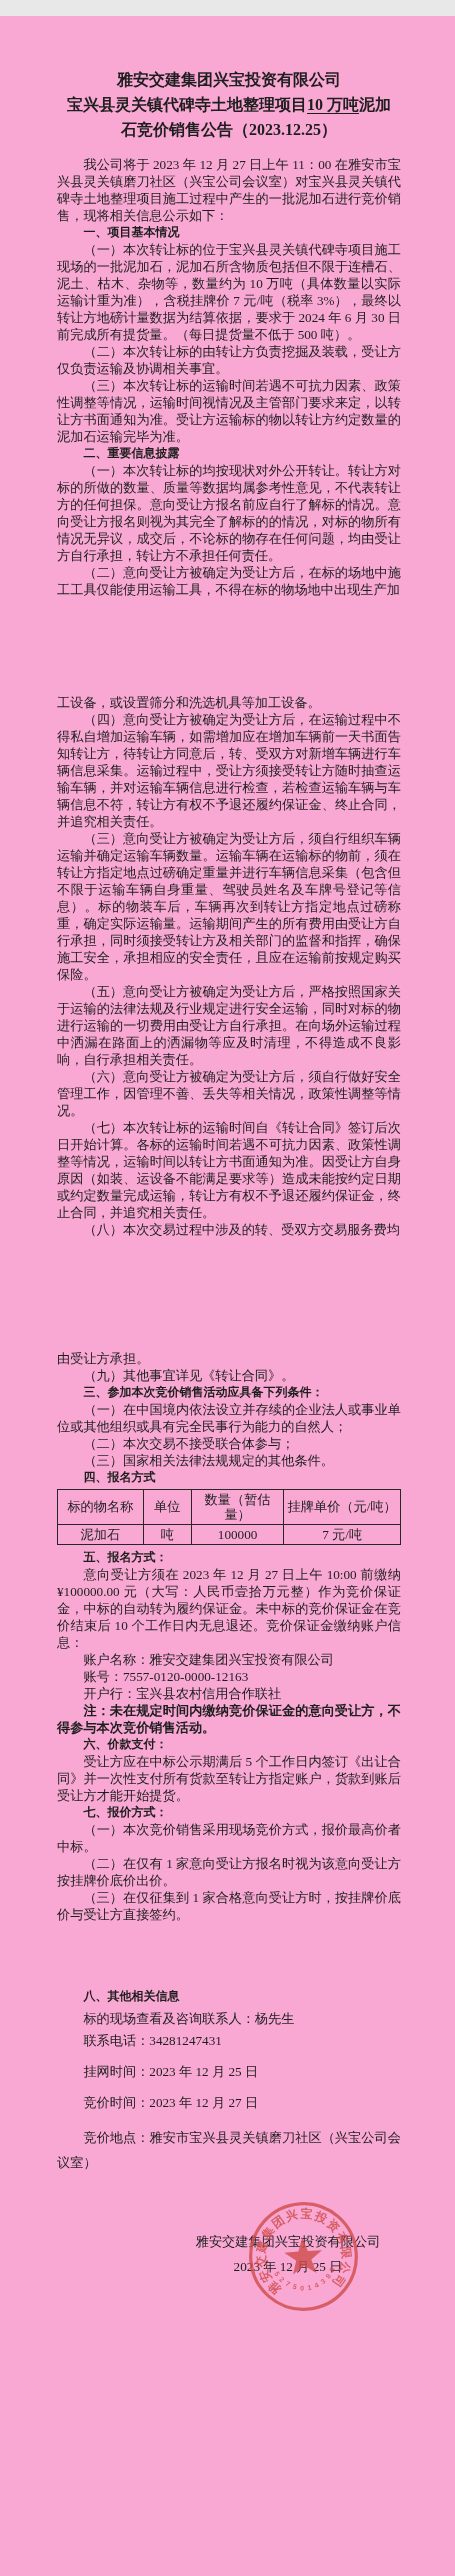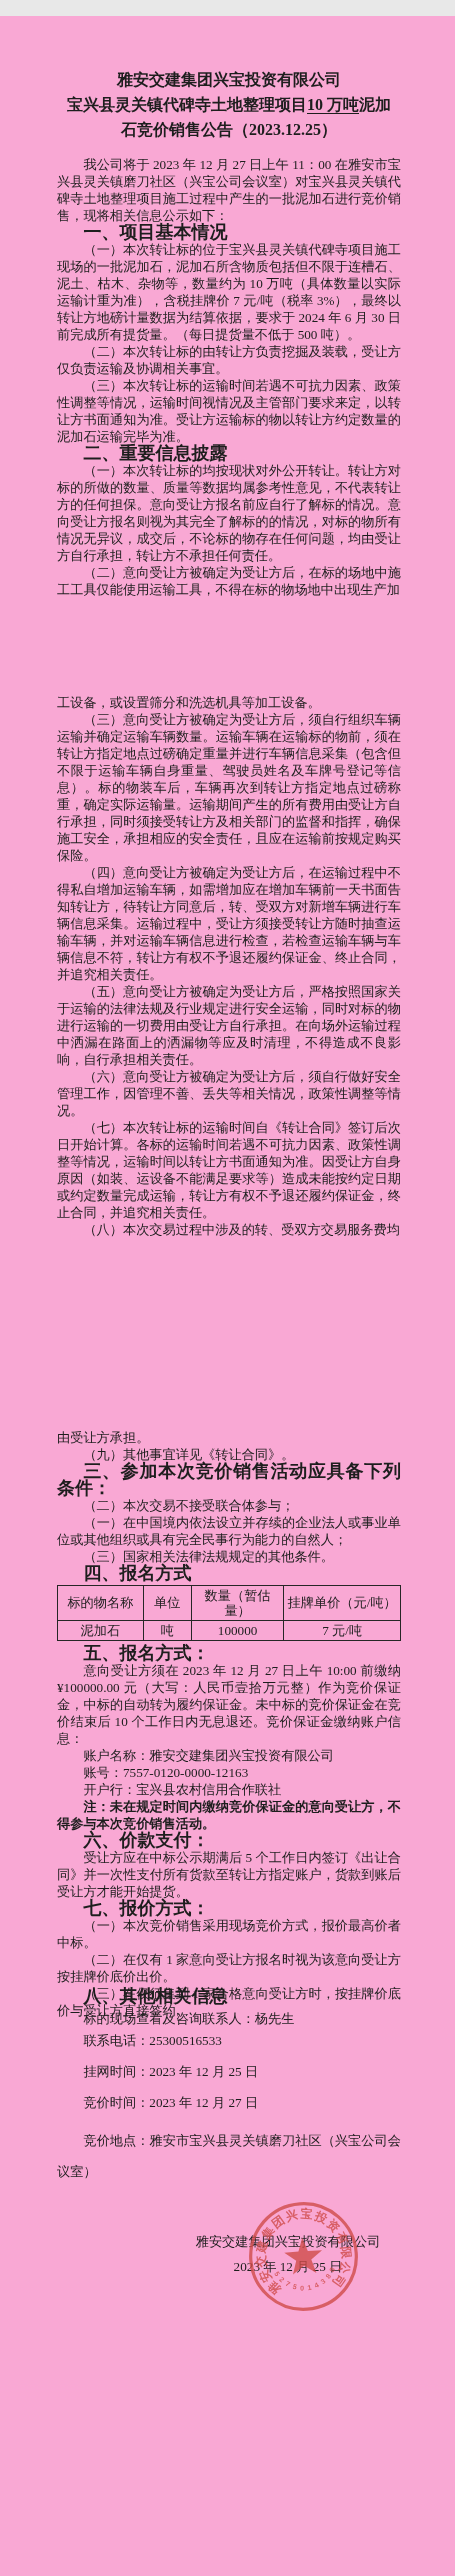--- a/index.html
+++ b/index.html
@@ -5,30 +5,30 @@
   html,body{margin:0;padding:0;background:#e8e8e8;}
   .doc{
     position:relative;width:456px;height:2576px;background:#f9a8d4;
     margin:16px auto;overflow:hidden;
     font-family:"Liberation Serif","DejaVu Serif",serif;
     color:#1e1e1e;
   }
   .pg{position:absolute;left:57px;width:344px;font-size:13.2px;line-height:17px;text-align:justify;}
   .pg p{margin:0;text-indent:26.4px;}
   .pg p.cont{text-indent:0;}
-  .hd{font-family:Liberation Sans, sans-serif;font-weight:700;font-size:18px;}
+  .hd{font-family:Liberation Sans, sans-serif;font-weight:700;font-size:12px;}
   .title{ text-align:center;font-weight:700;font-size:16px;line-height:25px;margin:0 0 14.4px 0;text-indent:0;}
   .title .u{text-decoration:underline;text-underline-offset:3.4px;text-decoration-thickness:1.1px;}
   .note{font-family:"Liberation Sans","DejaVu Sans",sans-serif;font-weight:700;}
   table{width:100%;border-collapse:collapse;margin:2.9px 0 3.4px 0;}
   th,td{border:1.1px solid #262626;text-align:center;font-weight:400;font-size:13.2px;line-height:15.5px;padding:1.7px 1.1px;}
   .pg4 p{margin:0 0 13.8px 0;}
   .pg4 .h8{margin-bottom:4.6px;}
   .pg4 .contact{margin-bottom:5.7px;}
-  .pg4 .place{line-height:31px;margin-bottom:0;}
+  .pg4 .place{line-height:25px;margin-bottom:0;}
   .sign{position:absolute;top:2213px;left:193px;width:190px;text-align:center;font-size:13.2px;line-height:25px;}
   .sign div{white-space:nowrap;}
   .stamp{position:absolute;left:246px;top:2183px;width:115px;height:115px;opacity:.78;transform:rotate(-4deg);}
   .stamp text{font-family:"Liberation Sans","DejaVu Sans",sans-serif;font-weight:700;}
 </style>
 </head>
 <body>
 
 <div class="doc">
 
@@ -43,34 +43,34 @@
     <p>（一）本次转让标的位于宝兴县灵关镇代碑寺项目施工现场的一批泥加石，泥加石所含物质包括但不限于连槽石、泥土、枯木、杂物等，数量约为 10 万吨（具体数量以实际运输计重为准），含税挂牌价 7 元/吨（税率 3%），最终以转让方地磅计量数据为结算依据，要求于 2024 年 6 月 30 日前完成所有提货量。（每日提货量不低于 500 吨）。</p>
     <p>（二）本次转让标的由转让方负责挖掘及装载，受让方仅负责运输及协调相关事宜。</p>
     <p>（三）本次转让标的运输时间若遇不可抗力因素、政策性调整等情况，运输时间视情况及主管部门要求来定，以转让方书面通知为准。受让方运输标的物以转让方约定数量的泥加石运输完毕为准。</p>
     <p class="hd">二、重要信息披露</p>
     <p>（一）本次转让标的均按现状对外公开转让。转让方对标的所做的数量、质量等数据均属参考性意见，不代表转让方的任何担保。意向受让方报名前应自行了解标的情况。意向受让方报名则视为其完全了解标的的情况，对标的物所有情况无异议，成交后，不论标的物存在任何问题，均由受让方自行承担，转让方不承担任何责任。</p>
     <p>（二）意向受让方被确定为受让方后，在标的场地中施工工具仅能使用运输工具，不得在标的物场地中出现生产加</p>
   </section>
 
   <section class="pg" style="top:678px">
     <p class="cont">工设备，或设置筛分和洗选机具等加工设备。</p>
+    <p>（四）意向受让方被确定为受让方后，在运输过程中不得私自增加运输车辆，如需增加应在增加车辆前一天书面告知转让方，待转让方同意后，转、受双方对新增车辆进行车辆信息采集。运输过程中，受让方须接受转让方随时抽查运输车辆，并对运输车辆信息进行检查，若检查运输车辆与车辆信息不符，转让方有权不予退还履约保证金、终止合同，并追究相关责任。</p>
     <p>（三）意向受让方被确定为受让方后，须自行组织车辆运输并确定运输车辆数量。运输车辆在运输标的物前，须在转让方指定地点过磅确定重量并进行车辆信息采集（包含但不限于运输车辆自身重量、驾驶员姓名及车牌号登记等信息）。标的物装车后，车辆再次到转让方指定地点过磅称重，确定实际运输量。运输期间产生的所有费用由受让方自行承担，同时须接受转让方及相关部门的监督和指挥，确保施工安全，承担相应的安全责任，且应在运输前按规定购买保险。</p>
-    <p>（四）意向受让方被确定为受让方后，在运输过程中不得私自增加运输车辆，如需增加应在增加车辆前一天书面告知转让方，待转让方同意后，转、受双方对新增车辆进行车辆信息采集。运输过程中，受让方须接受转让方随时抽查运输车辆，并对运输车辆信息进行检查，若检查运输车辆与车辆信息不符，转让方有权不予退还履约保证金、终止合同，并追究相关责任。</p>
     <p>（五）意向受让方被确定为受让方后，严格按照国家关于运输的法律法规及行业规定进行安全运输，同时对标的物进行运输的一切费用由受让方自行承担。在向场外运输过程中洒漏在路面上的洒漏物等应及时清理，不得造成不良影响，自行承担相关责任。</p>
     <p>（六）意向受让方被确定为受让方后，须自行做好安全管理工作，因管理不善、丢失等相关情况，政策性调整等情况。</p>
     <p>（七）本次转让标的运输时间自《转让合同》签订后次日开始计算。各标的运输时间若遇不可抗力因素、政策性调整等情况，运输时间以转让方书面通知为准。因受让方自身原因（如装、运设备不能满足要求等）造成未能按约定日期或约定数量完成运输，转让方有权不予退还履约保证金，终止合同，并追究相关责任。</p>
     <p>（八）本次交易过程中涉及的转、受双方交易服务费均</p>
   </section>
 
-  <section class="pg" style="top:1413px">
+  <section class="pg" style="top:1334px">
     <p class="cont">由受让方承担。</p>
     <p>（九）其他事宜详见《转让合同》。</p>
     <p class="hd">三、参加本次竞价销售活动应具备下列条件：</p>
+    <p>（一）在中国境内依法设立并存续的企业法人或事业单位或其他组织或具有完全民事行为能力的自然人；</p>
     <p>（二）本次交易不接受联合体参与；</p>
-    <p>（一）在中国境内依法设立并存续的企业法人或事业单位或其他组织或具有完全民事行为能力的自然人；</p>
     <p>（三）国家相关法律法规规定的其他条件。</p>
     <p class="hd">四、报名方式</p>
     <table>
       <colgroup>
           <col style="width:25%">
           <col style="width:14%">
           <col style="width:27%">
           <col style="width:34%">
         </colgroup>
       <thead>
@@ -100,21 +100,21 @@
     <p>受让方应在中标公示期满后 5 个工作日内签订《出让合同》并一次性支付所有货款至转让方指定账户，货款到账后受让方才能开始提货。</p>
     <p class="hd">七、报价方式：</p>
     <p>（一）本次竞价销售采用现场竞价方式，报价最高价者中标。</p>
     <p>（二）在仅有 1 家意向受让方报名时视为该意向受让方按挂牌价底价出价。</p>
     <p>（三）在仅征集到 1 家合格意向受让方时，按挂牌价底价与受让方直接签约。</p>
   </section>
 
   <section class="pg pg4" style="top:1972px">
     <p class="hd h8">八、其他相关信息</p>
     <p class="contact">标的现场查看及咨询联系人：杨先生</p>
-    <p>联系电话：25300516533</p>
+    <p>联系电话：34281247431</p>
     <p>挂网时间：2023 年 12 月 25 日</p>
     <p>竞价时间：2023 年 12 月 27 日</p>
     <p class="place">竞价地点：雅安市宝兴县灵关镇磨刀社区（兴宝公司会议室）</p>
   </section>
 
   <div class="sign">
     <div>雅安交建集团兴宝投资有限公司</div>
     <div>2023 年 12 月 25 日</div>
   </div>
 

